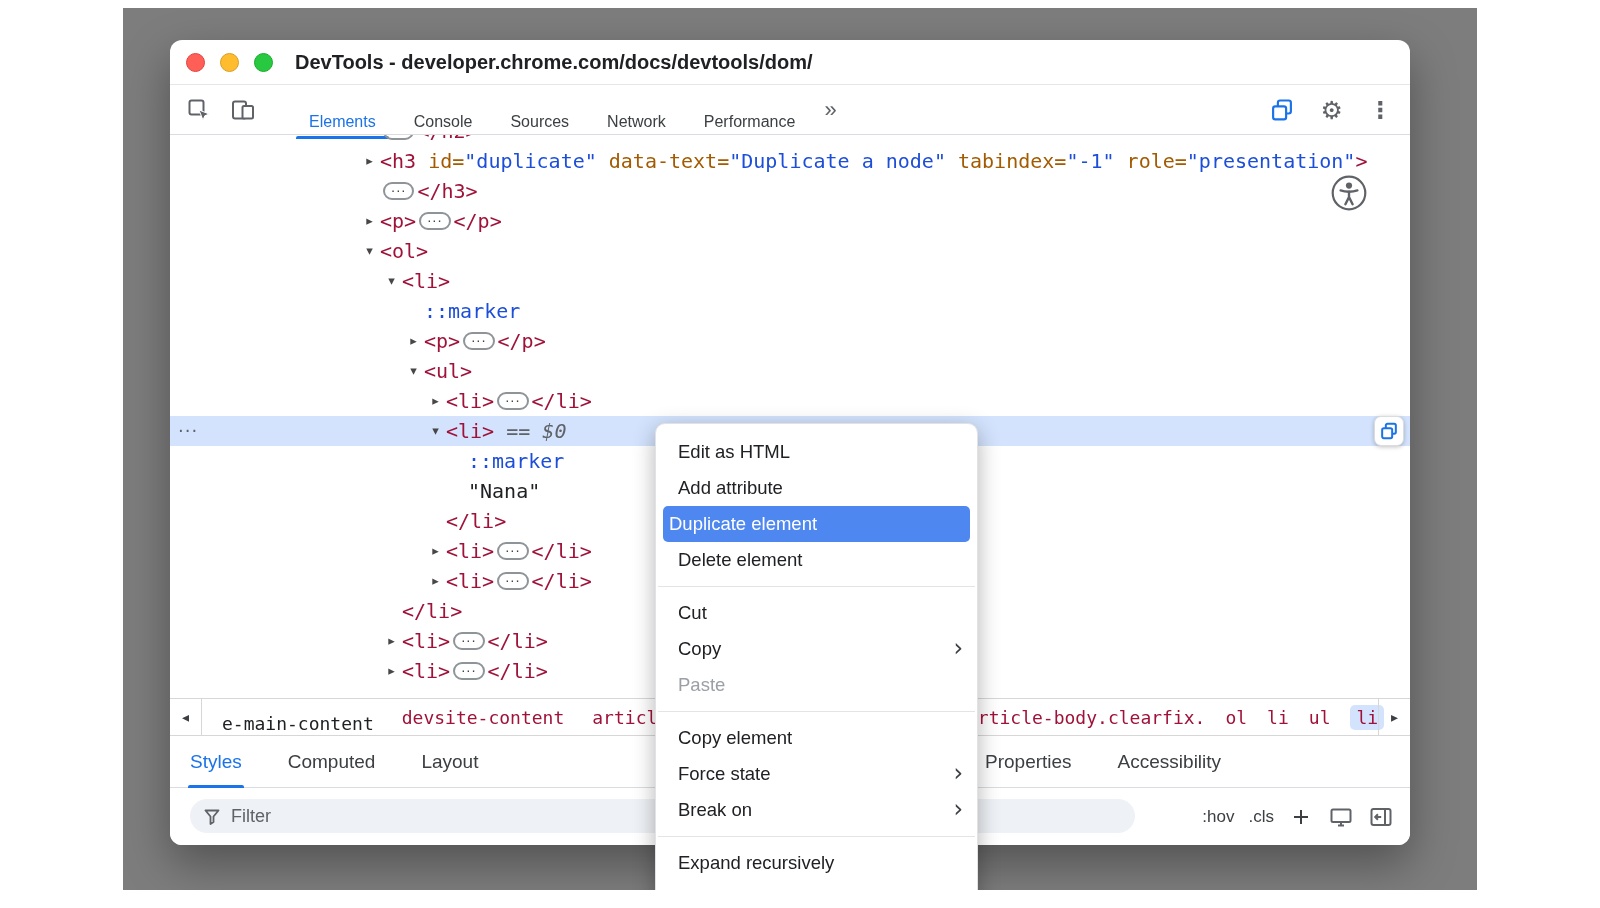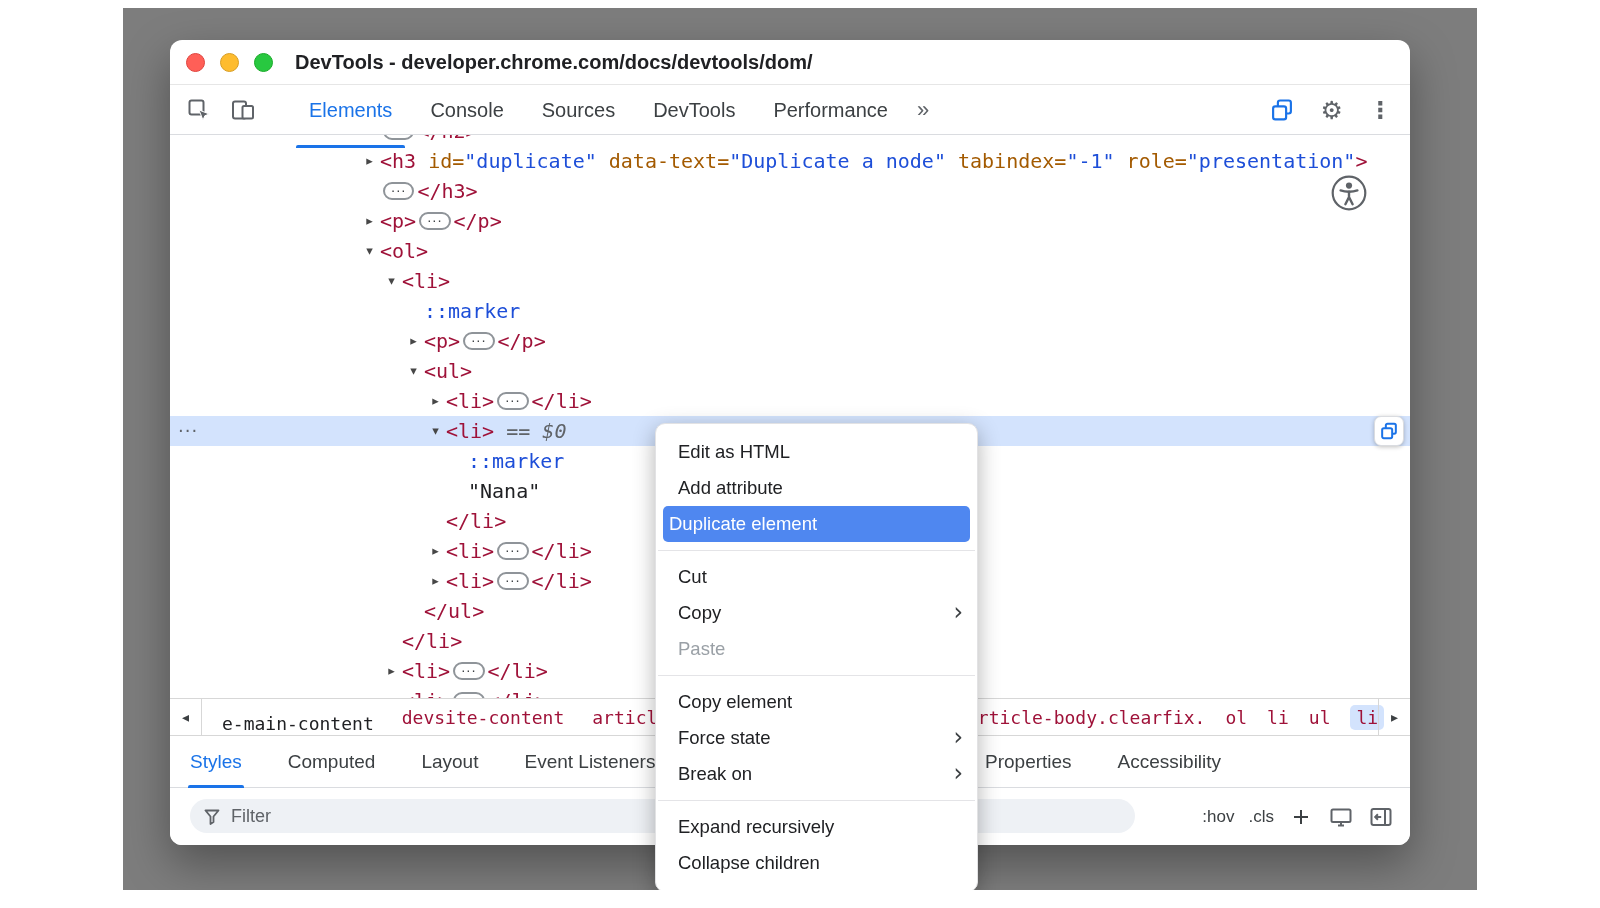--- a/index.html
+++ b/index.html
@@ -23,21 +23,21 @@
   .light.green { background:#28c840; border:1px solid #1aab29; }
   .win-title { position:absolute; left:125px; top:0; height:29px; line-height:45px;
     font-size:20px; font-weight:700; color:#202124; white-space:nowrap; }
 
   
   .toolbar { position:absolute; top:45px; left:0; right:0; height:50px;
     border-bottom:1px solid #dadce0; display:flex; align-items:center; }
   .tool-left { display:flex; align-items:center; gap:18px; margin-left:16px; margin-right:34px; }
   .tbtn { width:26px; height:26px; display:flex; align-items:center; justify-content:center; cursor:pointer; }
   .tabs { display:flex; height:50px; }
-  .tab { padding:0 19px; height:63px; line-height:50px; font-size:20px; color:#3c4043;
+  .tab { padding:12px 19px; height:54px; line-height:50px; font-size:16px; color:#3c4043;
     position:relative; cursor:pointer; white-space:nowrap; }
   .tab.sel { color:var(--accent,#1a73e8); font-weight:500; }
   .tab.sel::after { content:""; position:absolute; left:6px; right:6px; bottom:0;
     height:3px; background:var(--accent,#1a73e8); border-radius:2px 2px 0 0; }
   .more-tabs { font-size:22px; color:#5f6368; margin-left:10px; cursor:pointer; }
   .tool-right { position:absolute; right:18px; top:0; height:50px; display:flex;
     align-items:center; gap:26px; }
   .glyph-gear { font-family:"DejaVu Sans",sans-serif; font-size:25px; color:#5f6368; cursor:pointer; }
   .glyph-kebab { font-family:"DejaVu Sans",sans-serif; font-size:23px; color:#5f6368; font-weight:700; cursor:pointer; }
 
@@ -146,21 +146,21 @@
           <svg width="26" height="26" viewBox="0 0 26 26" fill="none">
             <rect x="3" y="4.5" width="13" height="17" rx="2" stroke="#5f6368" stroke-width="2"></rect>
             <rect x="12.5" y="9" width="10.5" height="12.5" rx="1.5" fill="#fff" stroke="#5f6368" stroke-width="2"></rect>
           </svg>
         </span>
       </div>
       <div class="tabs" id="main-tabs">
           <div class="tab sel">Elements</div>
           <div class="tab">Console</div>
           <div class="tab">Sources</div>
-          <div class="tab">DevTools</div>
+          <div class="tab">Network</div>
           <div class="tab">Performance</div>
         </div>
       <span class="more-tabs">»</span>
       <div class="tool-right">
         <span class="tbtn">
           <svg width="26" height="26" viewBox="0 0 24 24" fill="none">
             <rect x="8.2" y="3.2" width="12" height="12" rx="2" stroke="#1a73e8" stroke-width="2"></rect>
             <rect x="3.8" y="8.6" width="12" height="12" rx="2" fill="#fff" stroke="#1a73e8" stroke-width="2"></rect>
           </svg>
         </span>
@@ -183,21 +183,20 @@
           <div class="trow" style="padding-left: 276px;"><span class="arw" style="left: 257px;">▸</span><span class="tk-tag">&lt;li&gt;</span><span class="pill">···</span><span class="tk-tag">&lt;/li&gt;</span></div>
           <div class="trow sel" style="padding-left: 276px;"><span class="arw" style="left: 257px;">▾</span><span class="tk-tag">&lt;li&gt;</span><span class="tk-plain"> </span><span class="tk-eq">==</span><span class="tk-plain"> </span><span class="tk-dollar">$0</span><span class="row-dots">···</span><span class="row-badge"><svg width="20" height="20" viewBox="0 0 24 24" fill="none">
                 <rect x="8.2" y="3.2" width="12" height="12" rx="2" stroke="#1a73e8" stroke-width="2.4"></rect>
                 <rect x="3.8" y="8.6" width="12" height="12" rx="2" fill="#fff" stroke="#1a73e8" stroke-width="2.4"></rect>
               </svg></span></div>
           <div class="trow" style="padding-left: 298px;"><span class="tk-pseudo">::marker</span></div>
           <div class="trow" style="padding-left: 298px;"><span class="tk-text">"Nana"</span></div>
           <div class="trow" style="padding-left: 276px;"><span class="tk-tag">&lt;/li&gt;</span></div>
           <div class="trow" style="padding-left: 276px;"><span class="arw" style="left: 257px;">▸</span><span class="tk-tag">&lt;li&gt;</span><span class="pill">···</span><span class="tk-tag">&lt;/li&gt;</span></div>
           <div class="trow" style="padding-left: 276px;"><span class="arw" style="left: 257px;">▸</span><span class="tk-tag">&lt;li&gt;</span><span class="pill">···</span><span class="tk-tag">&lt;/li&gt;</span></div>
-          <div class="trow" style="padding-left: 254px;"><span class="tk-tag">&lt;/ul&gt;</span></div>
           <div class="trow" style="padding-left: 232px;"><span class="tk-tag">&lt;/li&gt;</span></div>
           <div class="trow" style="padding-left: 232px;"><span class="arw" style="left: 213px;">▸</span><span class="tk-tag">&lt;li&gt;</span><span class="pill">···</span><span class="tk-tag">&lt;/li&gt;</span></div>
           <div class="trow" style="padding-left: 232px;"><span class="arw" style="left: 213px;">▸</span><span class="tk-tag">&lt;li&gt;</span><span class="pill">···</span><span class="tk-tag">&lt;/li&gt;</span></div>
         </div>
       <div class="a11y">
         <svg width="38" height="38" viewBox="0 0 38 38" fill="none">
           <circle cx="19" cy="19" r="16.3" stroke="#5f6368" stroke-width="2.2"></circle>
           <circle cx="19" cy="11.6" r="3.1" fill="#5f6368"></circle>
           <path d="M10.6 16.4c2.7.9 5.5 1.3 8.4 1.3s5.7-.4 8.4-1.3" stroke="#5f6368" stroke-width="2.4" stroke-linecap="round"></path>
           <path d="M19 17.7v5.4M19 23.1l-3.6 7.1M19 23.1l3.6 7.1" stroke="#5f6368" stroke-width="2.4" stroke-linecap="round"></path>
@@ -220,21 +219,20 @@
           <span class="crumb selected">li</span>
         </div>
       <div class="crumb-nav right">▸</div>
     </div>
 
     <div class="styletabs">
       <div class="stgroup lg" id="styletabs-left">
           <div class="stab sel">Styles</div>
           <div class="stab">Computed</div>
           <div class="stab">Layout</div>
-          <div class="stab">Event Listeners</div>
         </div>
       <div class="stgroup rg" id="styletabs-right">
           <div class="stab">Properties</div>
           <div class="stab">Accessibility</div>
         </div>
     </div>
 
     <div class="filterbar">
       <div class="filter-pill">
         <svg width="18" height="18" viewBox="0 0 18 18" fill="none">
@@ -265,20 +263,21 @@
         </span>
       </div>
     </div>
 
   </div>
 
   <div class="ctx-menu" id="ctx-menu">
       <div class="mi">Edit as HTML</div>
       <div class="mi">Add attribute</div>
       <div class="mi hl">Duplicate element</div>
+      <div class="mi">Delete element</div>
       <div class="msep"></div>
       <div class="mi">Cut</div>
       <div class="mi">Copy<span class="sub">›</span></div>
       <div class="mi dis">Paste</div>
       <div class="msep"></div>
       <div class="mi">Copy element</div>
       <div class="mi">Force state<span class="sub">›</span></div>
       <div class="mi">Break on<span class="sub">›</span></div>
       <div class="msep"></div>
       <div class="mi">Expand recursively</div>

